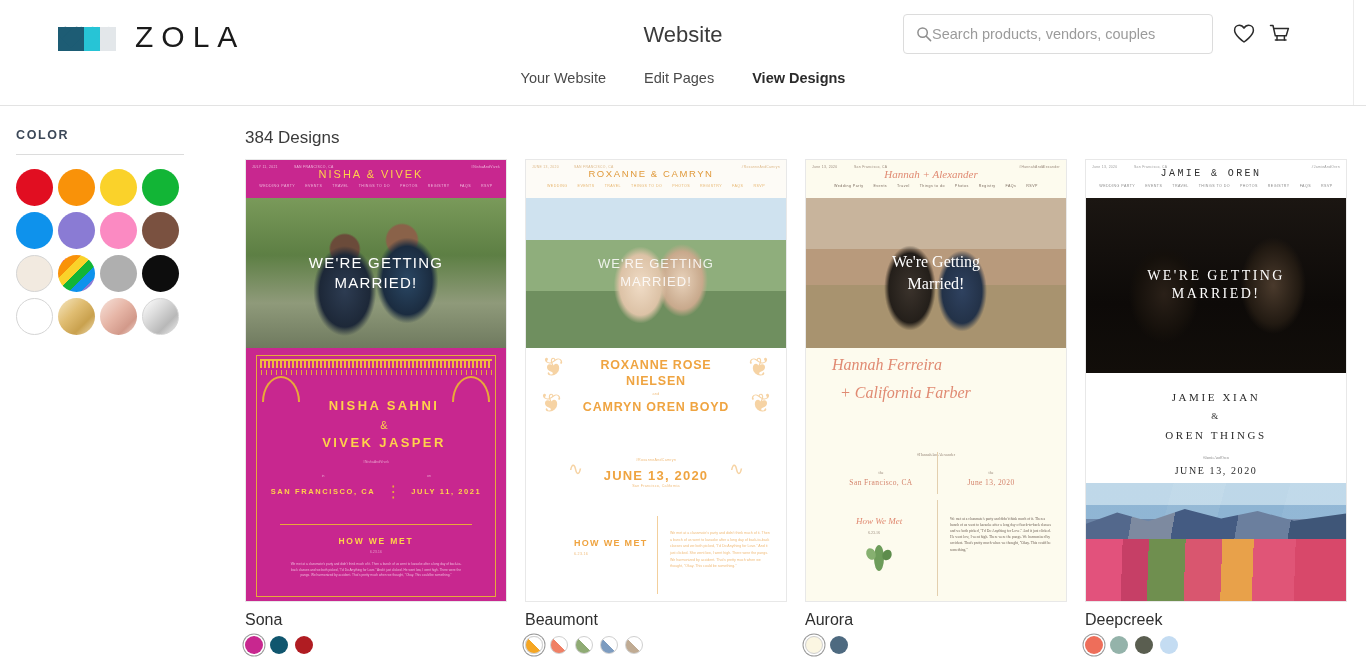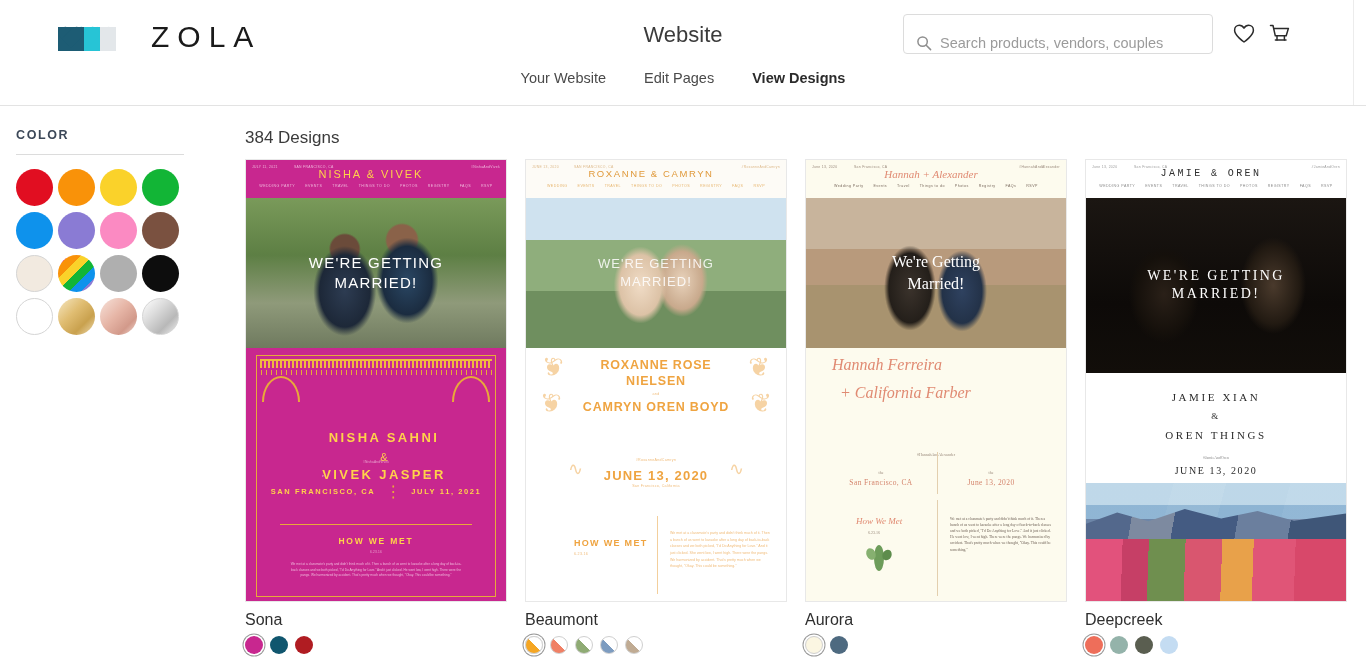--- a/index.html
+++ b/index.html
@@ -32,32 +32,32 @@
     border-radius: 13px 13px 0 0;
     background: inherit;
   }
   .heart:before { left: 13px; transform: rotate(-45deg); transform-origin: 0 100%; }
   .heart:after  { left: 0;   transform: rotate(45deg);  transform-origin: 100% 100%; }
   .h1 { left: 0;  background: #1d5c74; z-index: 3; }
   .h2 { left: 16px; background: #27c4d6; z-index: 2; }
   .h3 { left: 32px; background: #e3e7ea; z-index: 1; }
   .wordmark {
     font-size: 30px; letter-spacing: 8px; font-weight: 400;
-    color: #1a1a1a; font-family: "Liberation Sans", sans-serif; margin-left: 16px;
+    color: #1a1a1a; font-family: "Liberation Sans", sans-serif;
   }
   .page-title {
     position: absolute; left: 0; right: 0; text-align: center;
     font-size: 22px; color: #3b3b3b; font-weight: 400; top: 22px;
     pointer-events: none;
   }
   .search-box {
     position: absolute; left: 903px; top: 14px;
     width: 310px; height: 40px;
     border: 1px solid #dcdcdc; border-radius: 4px;
-    display: flex; align-items: flex-end; gap: 8px; padding: 2px 12px;
+    display: flex; align-items: center; padding: 12px 12px;
     background: #fff;
   }
   .search-box .ph { color: #9b9b9b; font-size: 14.5px; }
   .icon-heart-btn { position: absolute; left: 1233px; top: 24px; cursor: pointer; }
   .icon-cart-btn  { position: absolute; left: 1269px; top: 24px; cursor: pointer; }
 
   
   .subnav {
     position: relative;
     height: 37px;
@@ -343,21 +343,21 @@
             <div class="mini-overlay">
               <div style="font-size:15px;letter-spacing:1.2px;">WE'RE GETTING</div>
               <div style="font-size:15px;letter-spacing:1.2px;">MARRIED!</div>
             </div>
           </div>
           <div class="mini-lower">
             <div class="sona-frame"></div>
             <div class="sona-valance"></div>
             <div class="sona-corner" style="left:16px;  top:28px;"></div>
             <div class="sona-corner" style="right:16px; top:28px;"></div>
-            <div style="position:absolute;left:16px;right:0;top:46px;margin-top:32px;">
+            <div style="position:absolute;left:16px;right:0;top:46px;">
               <div class="sona-name">NISHA SAHNI</div>
               <div class="sona-amp">&amp;</div>
               <div class="sona-name">VIVEK JASPER</div>
             </div>
             <div style="position:absolute;left:0;right:0;top:112px;text-align:center;color:#e9a4cf;" class="tiny">#NishaAndVivek</div>
             <div style="position:absolute;left:0;right:0;top:126px;display:flex;justify-content:center;gap:6px;color:#e9a4cf;font-size:3.4px;">
               <span style="width:100px;text-align:center;">in</span>
               <span style="width:100px;text-align:center;">on</span>
             </div>
             <div style="position:absolute;left:0;right:0;top:134px;display:flex;justify-content:center;align-items:center;gap:10px;">

